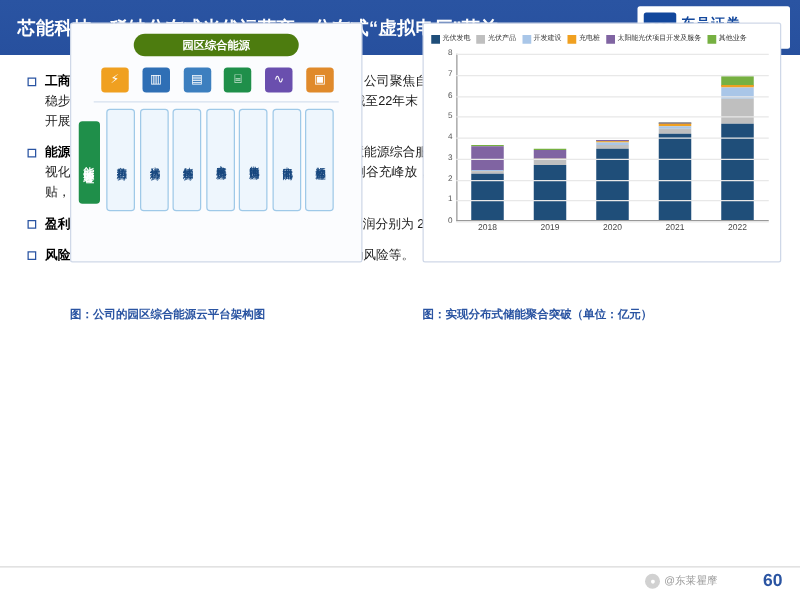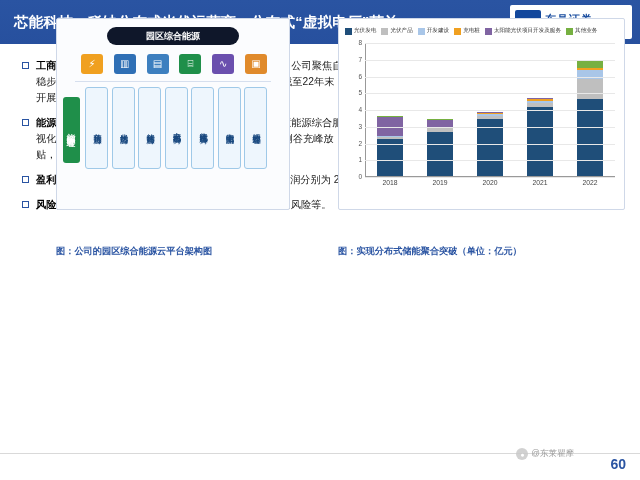--- a/index.html
+++ b/index.html
@@ -50,21 +50,21 @@
   .fig-left{position:absolute;left:56px;top:0;width:240px;}
   .fig-right{position:absolute;left:338px;top:0;width:285px;}
 
   
   .diagram{
     position:absolute;left:56px;top:18px;width:232px;height:190px;
     border:1px solid #cfd8e8;background:#fbfcfe;border-radius:2px;
   }
   .d-title{
     position:absolute;left:50px;top:8px;width:132px;height:18px;border-radius:9px;
-    background:#0f172a;color:#fff;font-size:9px;font-weight:bold;
+    background:#4d7c0f;color:#fff;font-size:9px;font-weight:bold;
     display:flex;align-items:center;justify-content:center;
   }
   .d-iconrow{
     position:absolute;left:24px;top:32px;width:186px;height:26px;
     display:flex;align-items:center;justify-content:space-between;
   }
   .d-ic{width:22px;height:20px;border-radius:3px;display:flex;align-items:center;justify-content:center;
         color:#fff;font-size:10px;line-height:1;}
   .d-sep{
     position:absolute;left:18px;top:62px;width:196px;height:1px;background:#d6dfee;
@@ -115,21 +115,21 @@
   .xlabels{position:absolute;left:26px;top:160px;width:250px;display:flex;}
   .xl{flex:1;text-align:center;font-size:6.8px;color:#444;}
 
   
   .footer{
     position:absolute;left:0;bottom:0;width:640px;height:26px;border-top:1px solid #d9d9d9;
   }
   .src{position:absolute;left:10px;top:7px;font-size:7.6px;color:#333;}
   .pageno{position:absolute;right:14px;top:2px;font-size:14px;color:#2a54a2;font-weight:bold;}
   .watermark{
-    position:absolute;right:66px;bottom:20px;display:flex;align-items:center;
+    position:absolute;right:66px;bottom:9px;display:flex;align-items:center;
     font-size:8.5px;color:#8a8a8a;opacity:.85;justify-content:space-between;
   }
   .wm-dot{
     width:12px;height:12px;border-radius:50%;background:#c9c9c9;margin-right:3px;
     display:flex;align-items:center;justify-content:center;color:#fff;font-size:7px;
   }
 </style>
 </head>
 <body>
 

